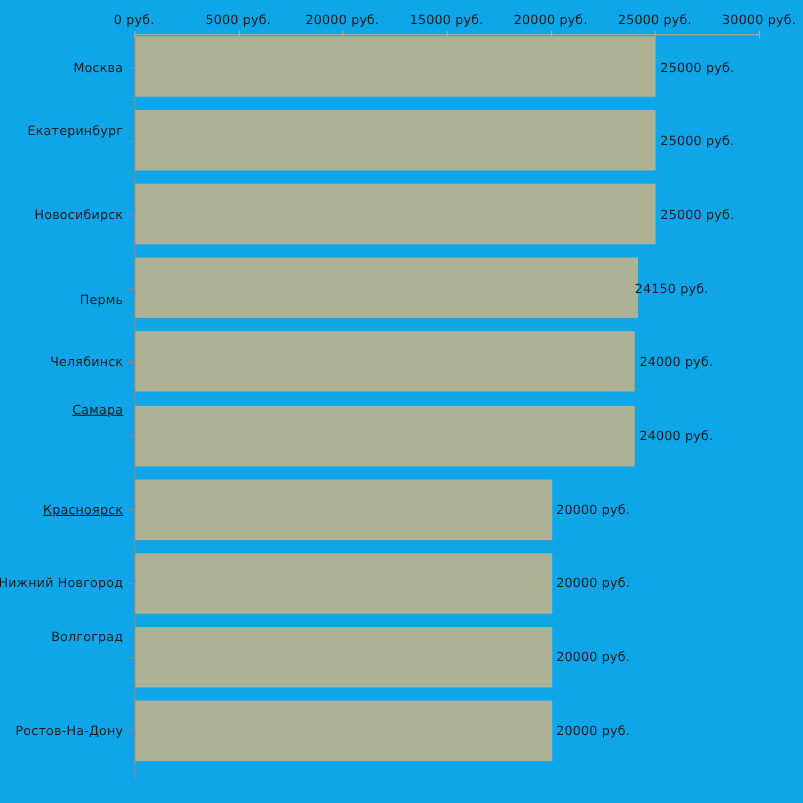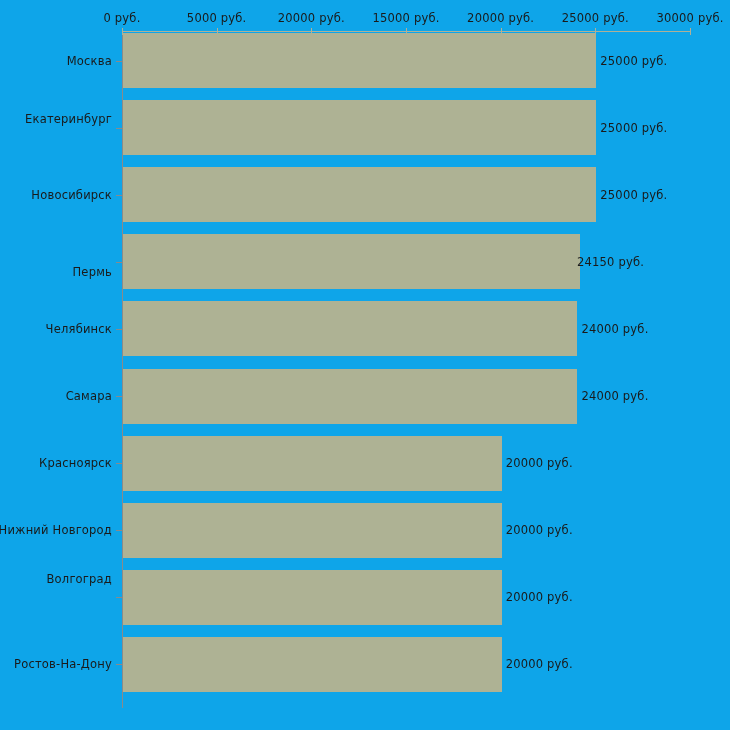--- a/index.html
+++ b/index.html
@@ -119,22 +119,22 @@
       <div class="y-tick" style="top: 530px;"></div>
       <div class="y-tick" style="top: 597px;"></div>
       <div class="y-tick" style="top: 664px;"></div>
     </div>
   <div id="cats-layer">
       <div class="cat-label" style="top: 60.5px;">Москва</div>
       <div class="cat-label" style="top: 119px;">Екатеринбург</div>
       <div class="cat-label" style="top: 194.7px;">Новосибирск</div>
       <div class="cat-label" style="top: 272px;">Пермь</div>
       <div class="cat-label" style="top: 328.9px;">Челябинск</div>
-      <div class="cat-label" style="top: 396px;">Самара</div>
-      <div class="cat-label" style="top: 463.1px;">Красноярск</div>
+      <div class="cat-label" style="top: 372px; text-decoration: underline;">Самара</div>
+      <div class="cat-label" style="top: 463.1px; text-decoration: underline;">Красноярск</div>
       <div class="cat-label" style="top: 530.2px;">Нижний Новгород</div>
       <div class="cat-label" style="top: 579px;">Волгоград</div>
       <div class="cat-label" style="top: 664.4px;">Ростов-На-Дону</div>
     </div>
   <div id="bars-layer">
       <div class="bar" title="Москва: 25000 руб." style="top: 33px; width: 473.333px; height: 55px; background: rgb(174, 178, 148);"></div>
       <div class="bar-value" style="left: 600.333px; top: 60.5px;">25000 руб.</div>
       <div class="bar" title="Екатеринбург: 25000 руб." style="top: 100.1px; width: 473.333px; height: 55px; background: rgb(174, 178, 148);"></div>
       <div class="bar-value" style="left: 600.333px; top: 127.6px;">25000 руб.</div>
       <div class="bar" title="Новосибирск: 25000 руб." style="top: 167.2px; width: 473.333px; height: 55px; background: rgb(174, 178, 148);"></div>

